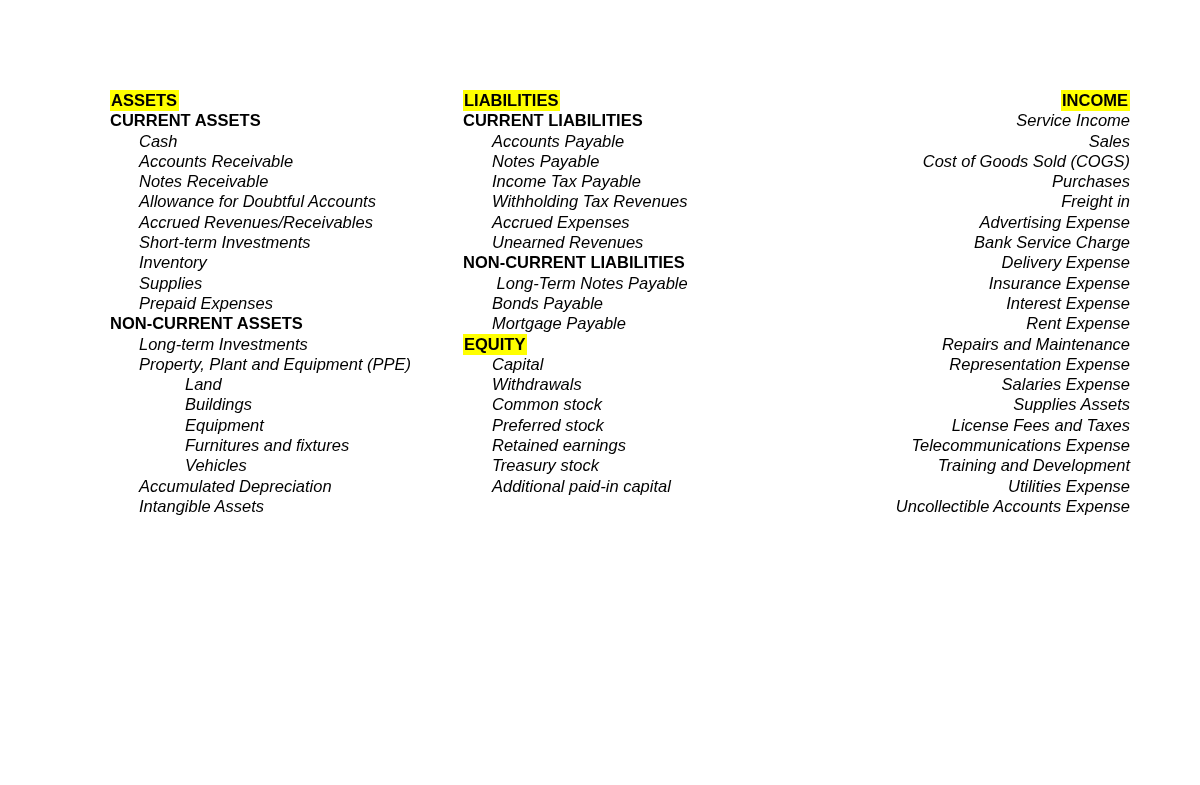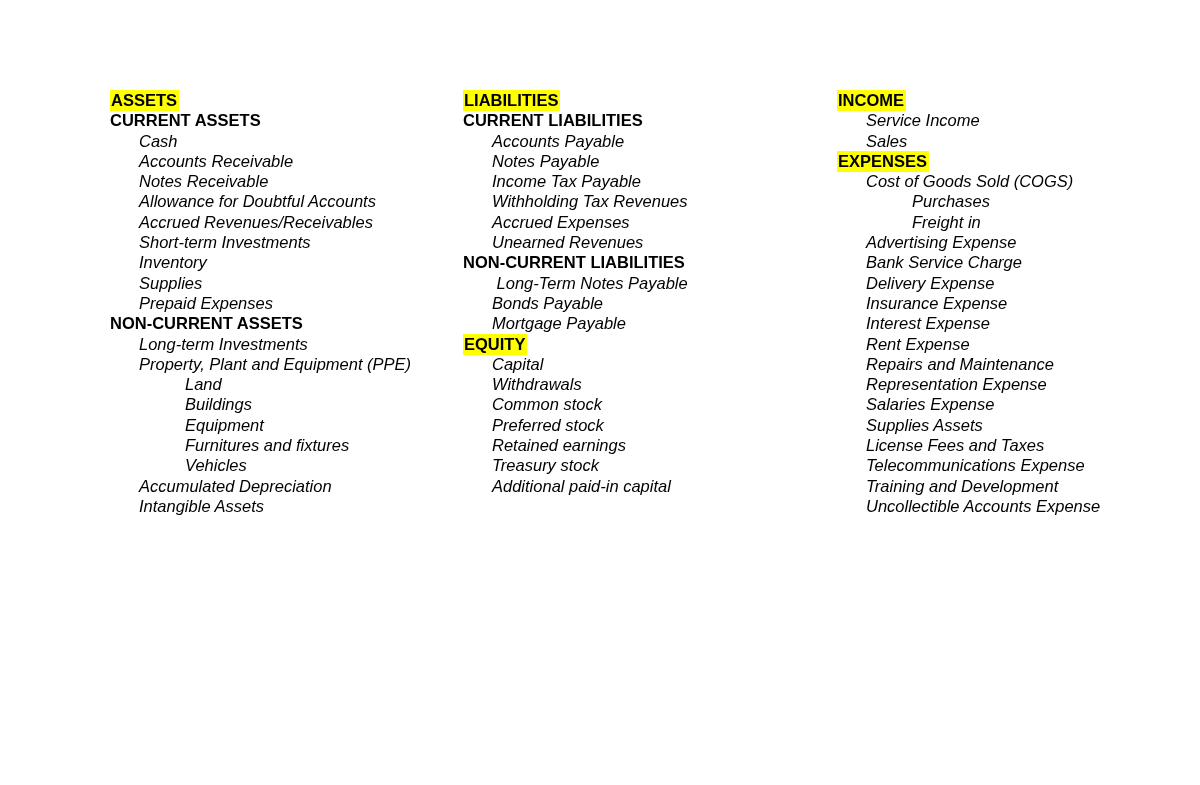--- a/index.html
+++ b/index.html
@@ -18,21 +18,21 @@
     height: 785px;
     background: #ffffff;
     overflow: hidden;
   }
   .column {
     position: absolute;
     top: 90px;
   }
   #col-assets      { left: 93px;  width: 330px; }
   #col-liabilities { left: 446px; width: 320px; }
-  #col-income      { left: 820px; width: 330px; }
+  #col-income      { left: 800px; width: 330px; text-align: right; }
 
   .line {
     font-size: 16.5px;
     line-height: 20.3px;
     height: 20.3px;
     white-space: pre;
     letter-spacing: 0px;
   }
 
   
@@ -108,32 +108,32 @@
       <div class="line entry ind1">Common stock</div>
       <div class="line entry ind1">Preferred stock</div>
       <div class="line entry ind1">Retained earnings</div>
       <div class="line entry ind1">Treasury stock</div>
       <div class="line entry ind1">Additional paid-in capital</div>
     </div>
   <div class="column" id="col-income">
       <div class="line group ind0"><span class="hl">INCOME</span></div>
       <div class="line entry ind1">Service Income</div>
       <div class="line entry ind1">Sales</div>
-      <div class="line group ind0"><span class="hl">EXPENSES</span></div>
       <div class="line entry ind1">Cost of Goods Sold (COGS)</div>
       <div class="line entry ind2">Purchases</div>
       <div class="line entry ind2">Freight in</div>
       <div class="line entry ind1">Advertising Expense</div>
       <div class="line entry ind1">Bank Service Charge</div>
       <div class="line entry ind1">Delivery Expense</div>
       <div class="line entry ind1">Insurance Expense</div>
       <div class="line entry ind1">Interest Expense</div>
       <div class="line entry ind1">Rent Expense</div>
       <div class="line entry ind1">Repairs and Maintenance</div>
       <div class="line entry ind1">Representation Expense</div>
       <div class="line entry ind1">Salaries Expense</div>
       <div class="line entry ind1">Supplies Assets</div>
       <div class="line entry ind1">License Fees and Taxes</div>
       <div class="line entry ind1">Telecommunications Expense</div>
       <div class="line entry ind1">Training and Development</div>
+      <div class="line entry ind1">Utilities Expense</div>
       <div class="line entry ind1">Uncollectible Accounts Expense</div>
     </div>
 </div>
 
 </body></html>

